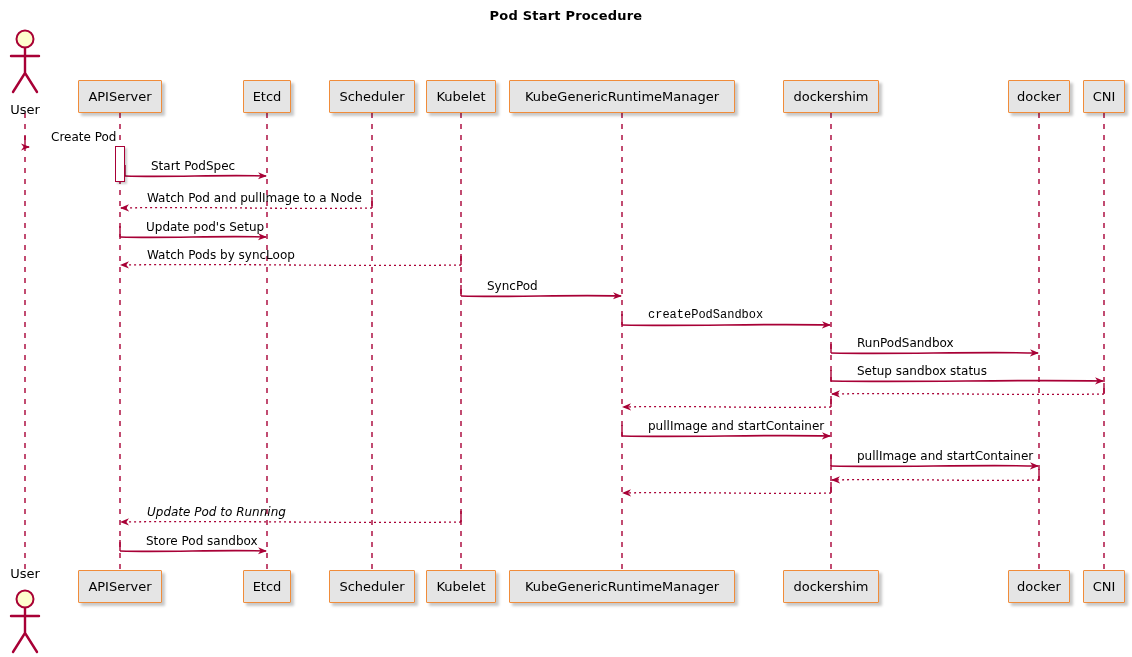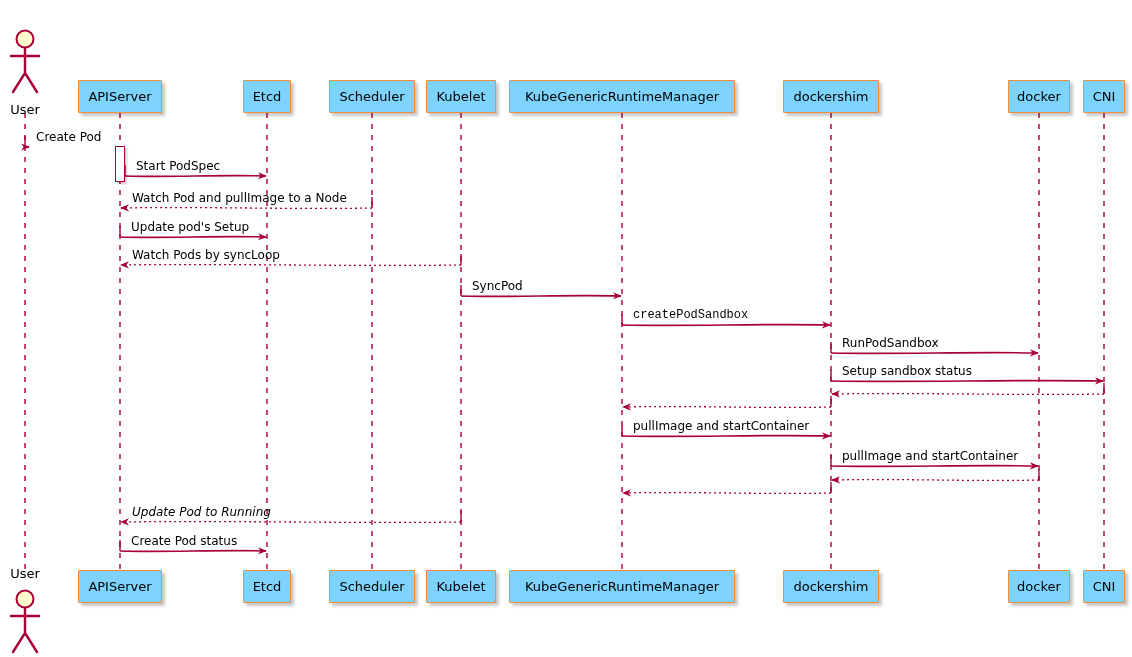--- a/index.html
+++ b/index.html
@@ -33,21 +33,21 @@
     position: absolute;
     left: 0;
     top: 0;
     width: 1132px;
     height: 657px;
     pointer-events: none;
   }
   .pbox {
     position: absolute;
     box-sizing: border-box;
-    background: #7dd3fc;
+    background: #e5e5e5;
     border: 1.5px solid #F08C3A;
     border-radius: 1px;
     color: #000000;
     font-size: 13px;
     display: flex;
     align-items: center;
     justify-content: center;
     box-shadow: 3px 3px 3px rgba(0,0,0,0.22);
     white-space: nowrap;
     padding: 0 1px;
@@ -57,34 +57,36 @@
     font-size: 13px;
     color: #000000;
     white-space: nowrap;
     text-align: center;
   }
   .msg {
     position: absolute;
     font-size: 12px;
     color: #000000;
     white-space: nowrap;
+    margin-left: 15px;
   }
   .activation {
     position: absolute;
     background: #FFFFFF;
     border: 1.3px solid #A80036;
     box-shadow: 2px 2px 2px rgba(0,0,0,0.2);
     box-sizing: border-box;
   }
 </style>
 </head>
 <body>
 
 <div id="diagram">
 
+  <div id="title">Pod Start Procedure</div>
 
   <svg class="layer" id="svg-layer" viewBox="0 0 1132 657" xmlns="http://www.w3.org/2000/svg">
     <defs>
       <marker id="arrowhead" markerWidth="9" markerHeight="9" refX="8" refY="4.2" orient="auto" markerUnits="userSpaceOnUse">
         <path d="M0,0.6 L9,4.2 L0,7.8 L2.6,4.2 z" fill="#A80036"></path>
       </marker>
       <marker id="arrowhead-rev" markerWidth="9" markerHeight="9" refX="1" refY="4.2" orient="auto" markerUnits="userSpaceOnUse">
         <path d="M9,0.6 L0,4.2 L9,7.8 L6.4,4.2 z" fill="#A80036"></path>
       </marker>
     </defs>
@@ -173,19 +175,19 @@
       <div class="msg" style="left: 132px; top: 191px;">Watch Pod and pullImage to a Node</div>
       <div class="msg" style="left: 131px; top: 220px;">Update pod's Setup</div>
       <div class="msg" style="left: 132px; top: 248px;">Watch Pods by syncLoop</div>
       <div class="msg" style="left: 472px; top: 279px;">SyncPod</div>
       <div class="msg" style="left: 633px; top: 308px; font-family: Liberation Mono, monospace;">createPodSandbox</div>
       <div class="msg" style="left: 842px; top: 336px; text-align: center;">RunPodSandbox</div>
       <div class="msg" style="left: 842px; top: 364px;">Setup sandbox status</div>
       <div class="msg" style="left: 633px; top: 419px;">pullImage and startContainer</div>
       <div class="msg" style="left: 842px; top: 449px;">pullImage and startContainer</div>
       <div class="msg" style="left: 132px; top: 505px; font-style: italic;">Update Pod to Running</div>
-      <div class="msg" style="left: 131px; top: 534px;">Create Pod status</div>
+      <div class="msg" style="left: 131px; top: 534px;">Store Pod sandbox</div>
     </div>
   <div id="activations-group">
       <div class="activation" style="left: 115px; top: 146px; width: 10px; height: 36px;"></div>
     </div>
 
 </div>
 
 </body></html>

